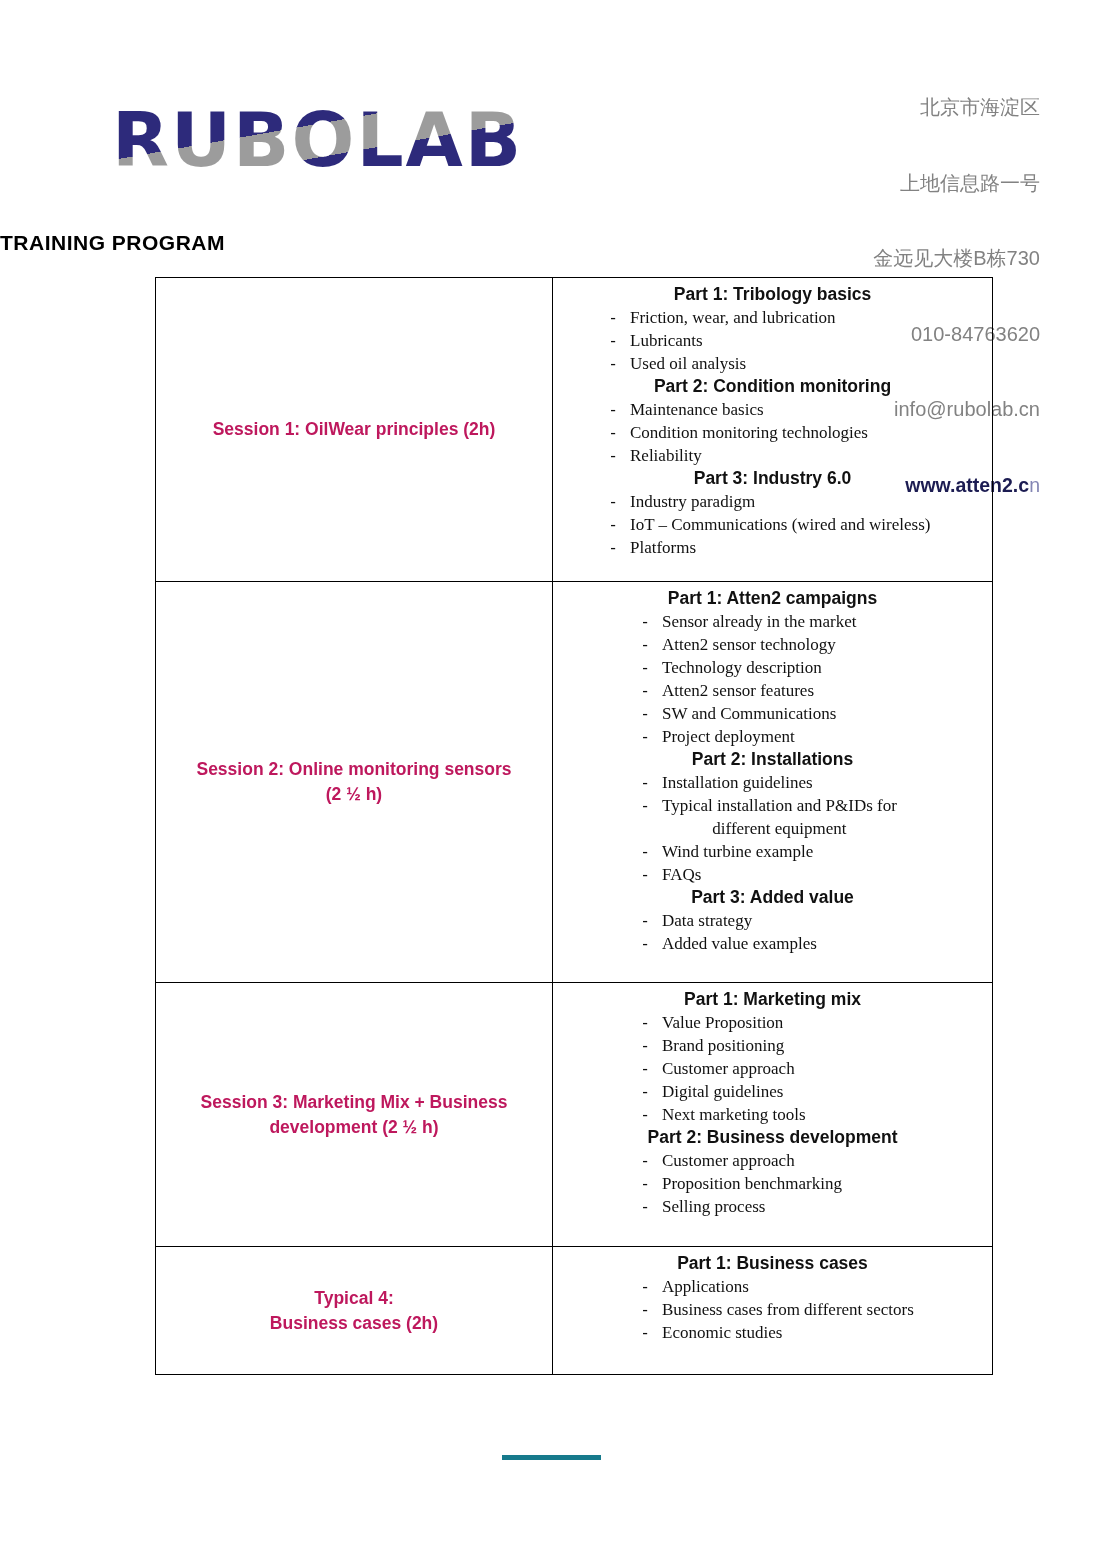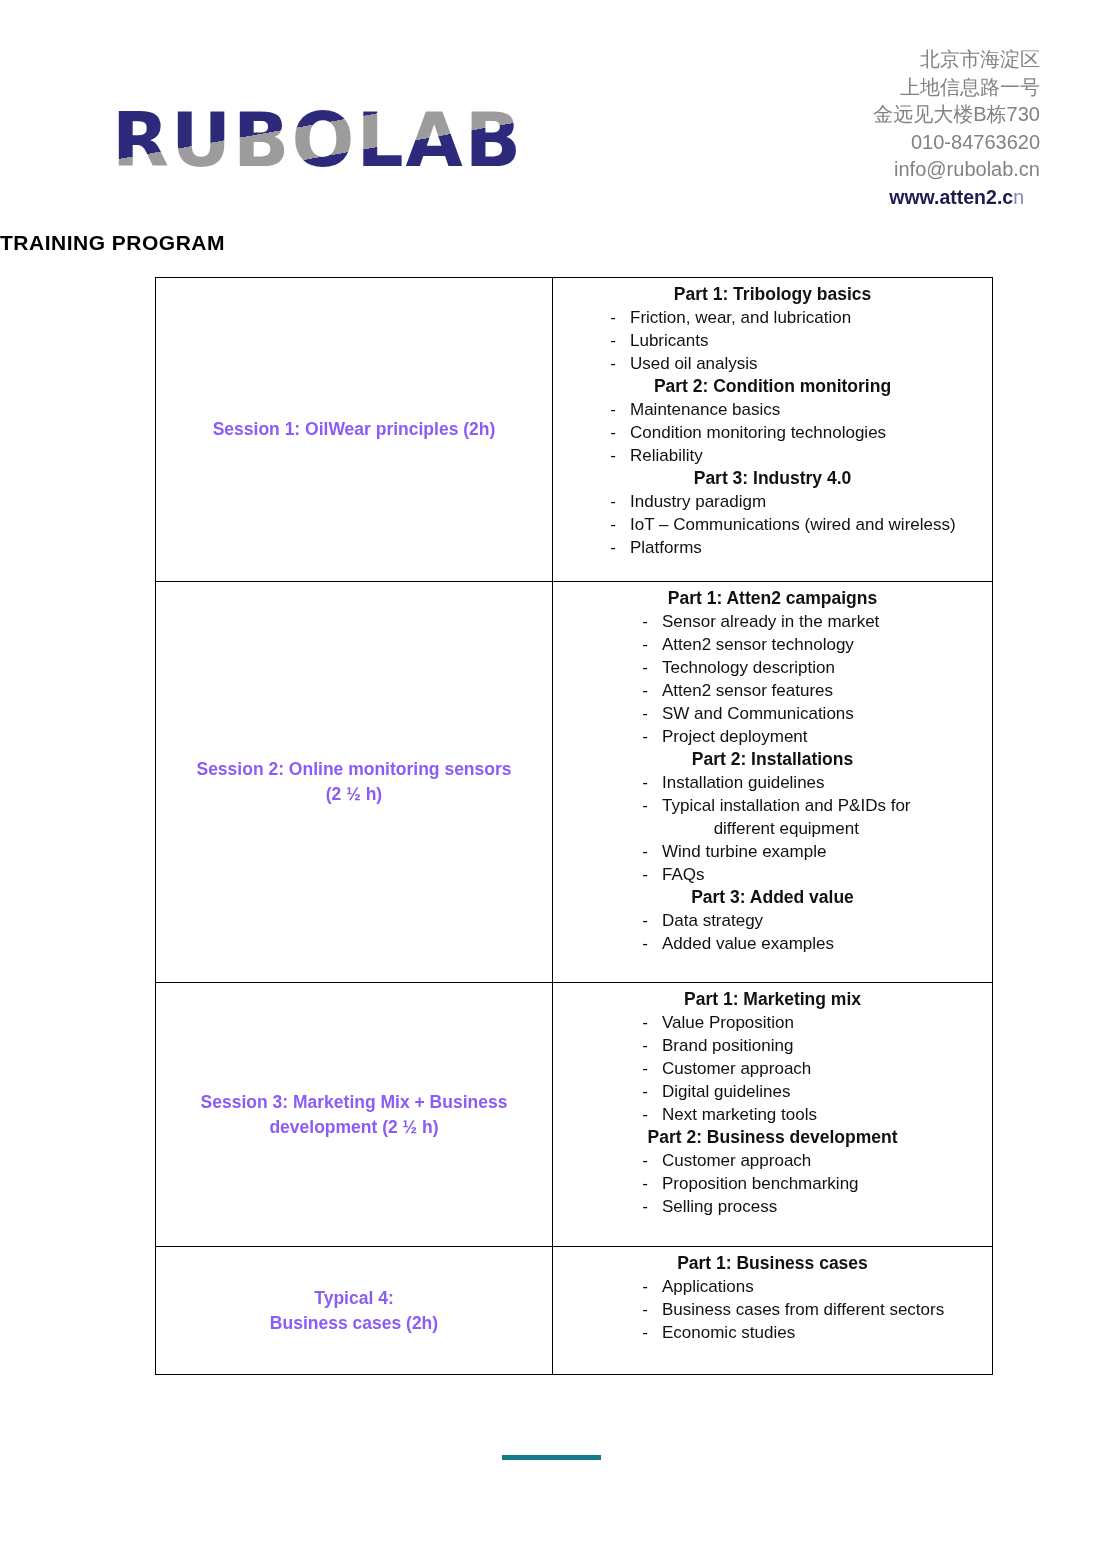--- a/index.html
+++ b/index.html
@@ -33,22 +33,22 @@
   
   .address {
     position: absolute;
     top: 46px;
     right: 62px;
     text-align: right;
     font-size: 20px;
     line-height: 27.5px;
     color: #828282;
   }
-  .addr-line { white-space: nowrap; }
-  .website { font-size: 19.5px; text-align: center; }
+  .addr-line { white-space: nowrap; margin-top: 48px; }
+  .website { font-size: 19.5px; }
   .web-bold { font-weight: bold; color: #1c1c52; }
   .web-light { color: #8486b4; }
 
   
   .title {
     position: absolute;
     left: 0; right: 0;
     top: 231px;
     margin: 0;
     text-align: left;
@@ -71,41 +71,41 @@
     border: 1.5px solid #000;
     box-sizing: border-box;
   }
   td.session-cell {
     width: 397px;
     text-align: center;
     vertical-align: middle;
     font-weight: bold;
     font-size: 17.5px;
     line-height: 25px;
-    color: #8b5cf6;
+    color: #be185d;
   }
   td.content-cell {
     vertical-align: top;
     padding: 5px 8px 4px 8px;
     font-size: 17px;
     line-height: 23px;
     color: #111;
     text-align: center;
   }
   tr:nth-child(1) td { height: 304px; }
   tr:nth-child(2) td { height: 401px; }
   tr:nth-child(3) td { height: 264px; }
   tr:nth-child(4) td { height: 128px; }
 
   .part-heading { font-weight: bold; font-size: 17.5px; }
   .bullet { display: flex; }
   .ind-narrow .bullet { padding-left: 35px; }
   .ind-wide   .bullet { padding-left: 67px; }
   .dash { width: 34px; flex: none; }
-  .btext { white-space: pre-line; }
+  .btext { white-space: pre-line; font-family: Liberation Serif, serif; }
 
   
   .footer-line {
     position: absolute;
     left: 502px;
     top: 1455px;
     width: 99px;
     height: 5px;
   }
 </style>
@@ -157,21 +157,21 @@
               <span class="btext">Maintenance basics</span>
             </div>
             <div class="bullet">
               <span class="dash">-</span>
               <span class="btext">Condition monitoring technologies</span>
             </div>
             <div class="bullet">
               <span class="dash">-</span>
               <span class="btext">Reliability</span>
             </div>
-            <div class="part-heading">Part 3: Industry 4.0</div>
+            <div class="part-heading">Part 3: Industry 6.0</div>
             <div class="bullet">
               <span class="dash">-</span>
               <span class="btext">Industry paradigm</span>
             </div>
             <div class="bullet">
               <span class="dash">-</span>
               <span class="btext">IoT – Communications (wired and wireless)</span>
             </div>
             <div class="bullet">
               <span class="dash">-</span>

